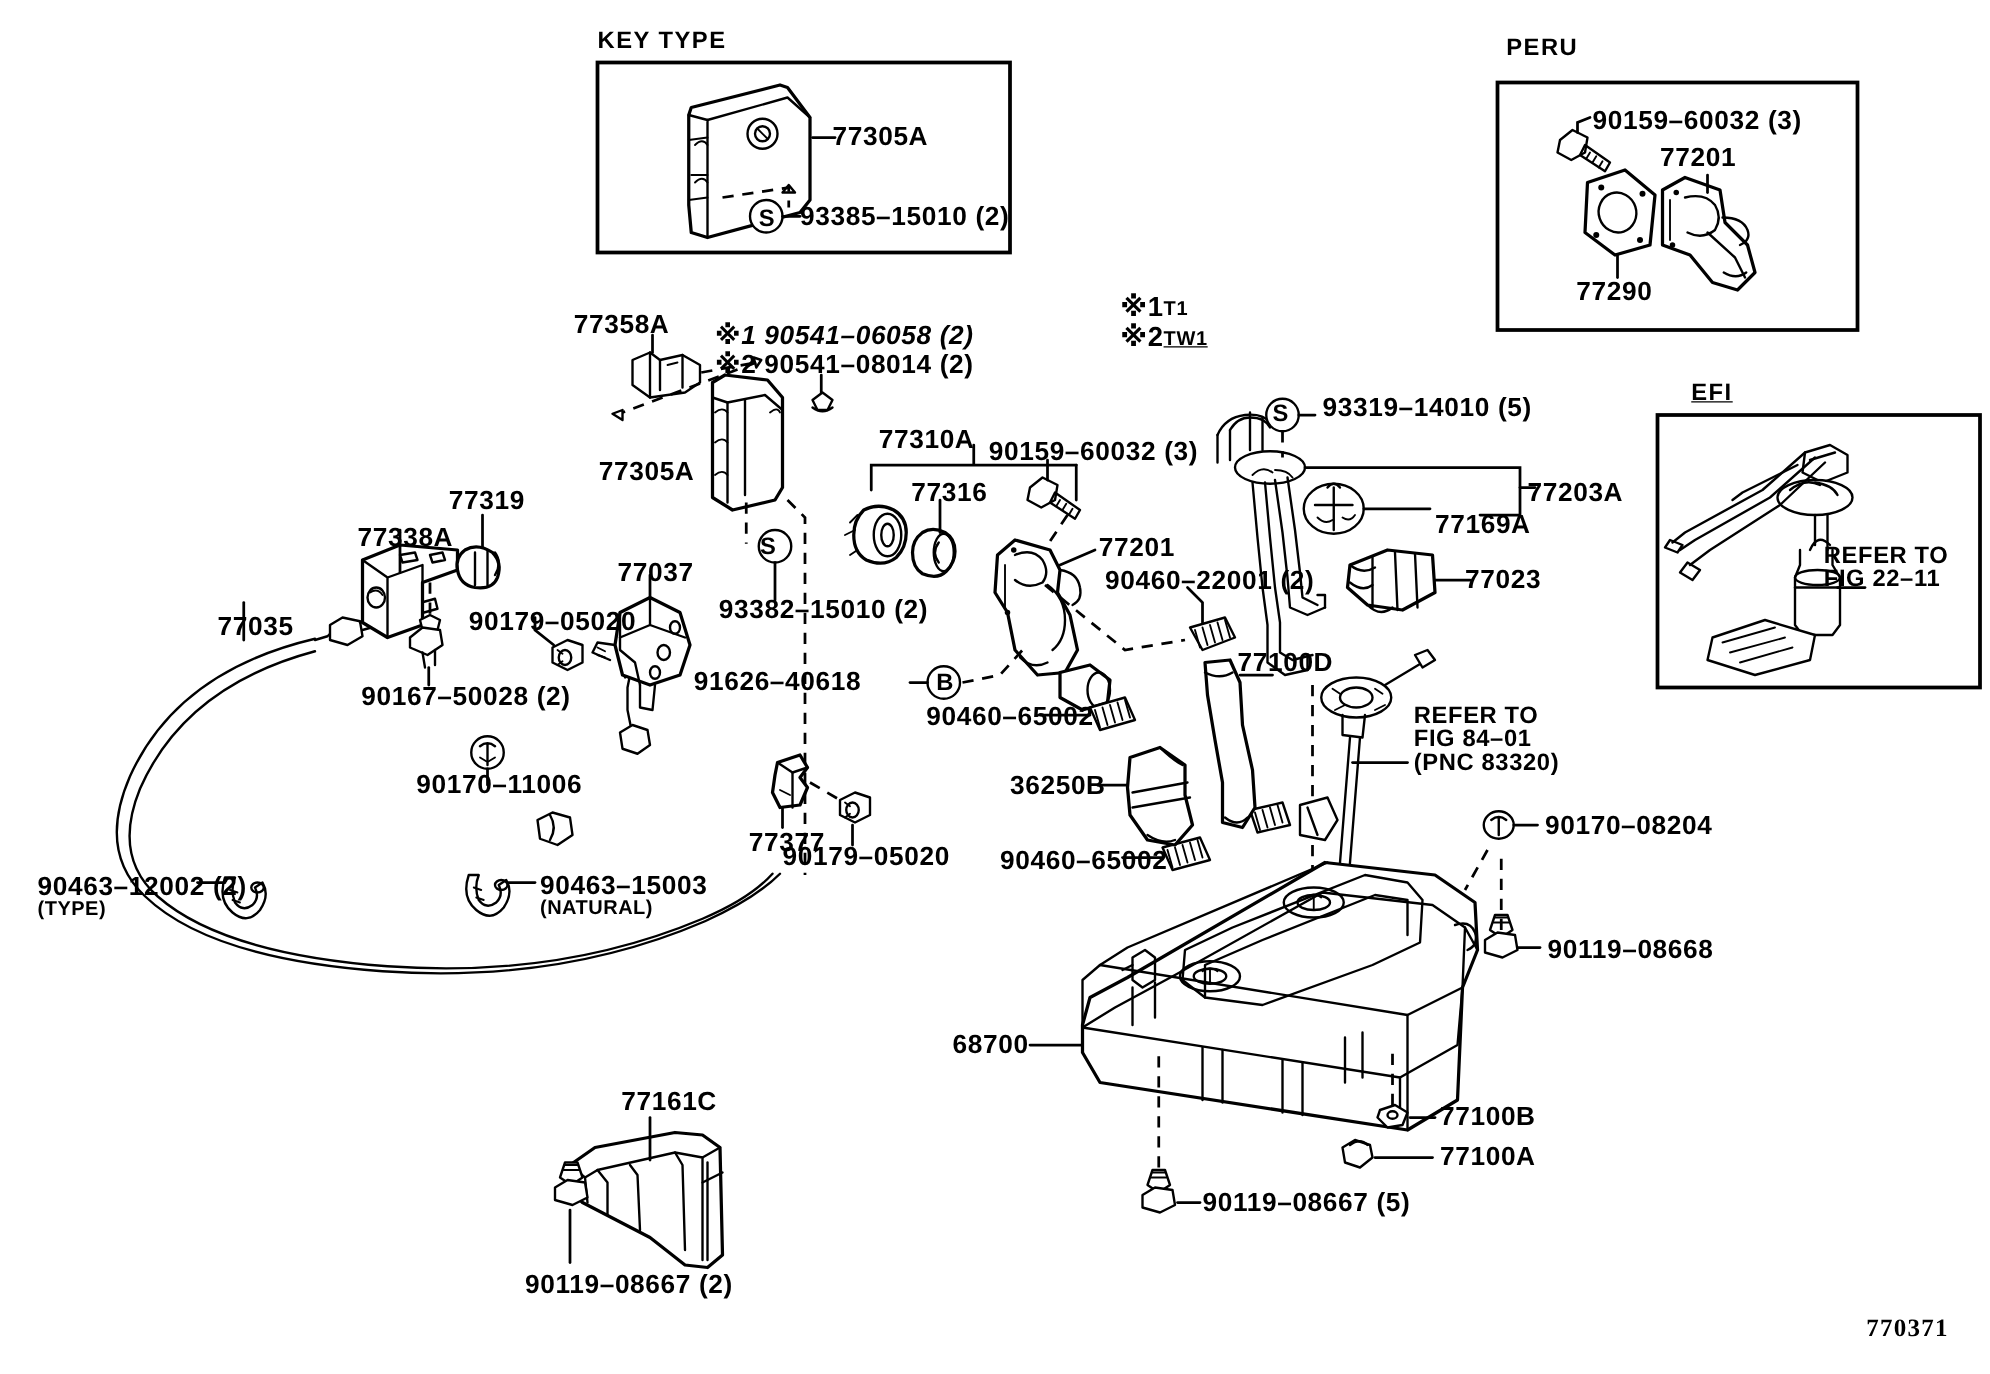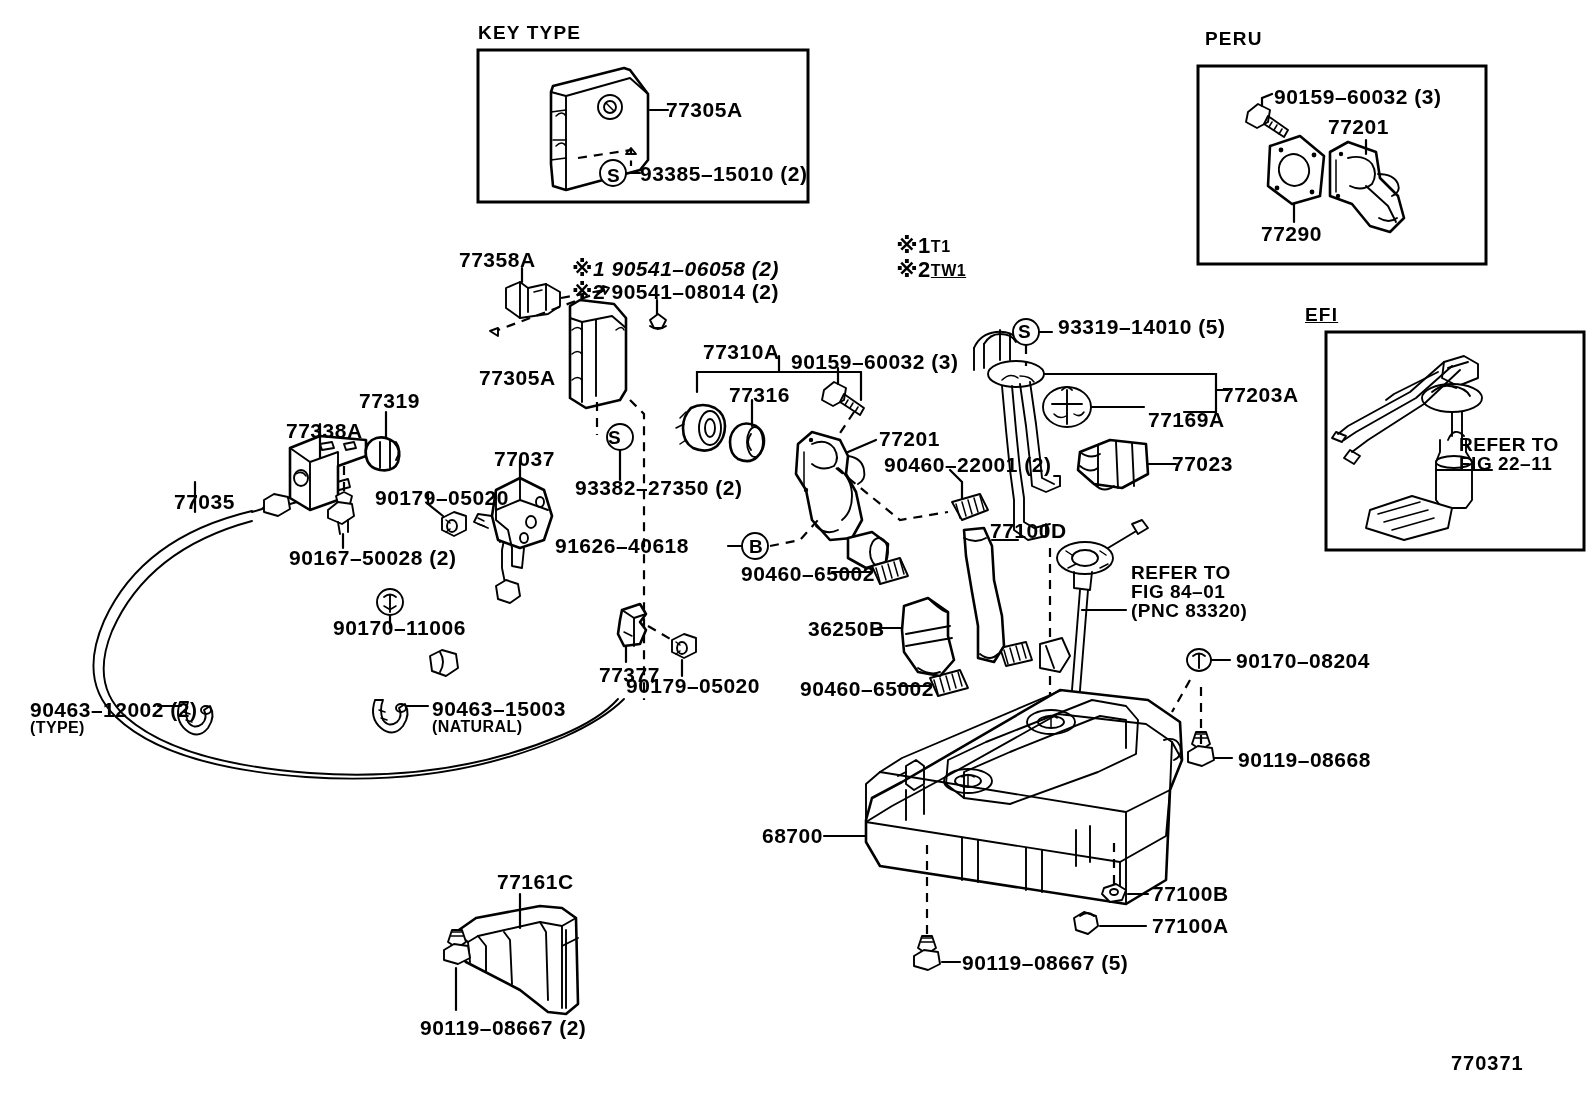--- a/index.html
+++ b/index.html
@@ -479,36 +479,36 @@
   <div class="lbl pn" style="left:666px;top:98px;">77305A</div>
   <div class="lbl pn" style="left:640px;top:162px;">93385–15010 (2)</div>
   <div class="lbl pn-sm" style="left:608px;top:427px;font-size:19px;">S</div>
   <div class="lbl pn-sm" style="left:607px;top:165px;font-size:19px;">S</div>
 
   <div class="lbl box-title" style="left:1205px;top:28px;">PERU</div>
   <div class="lbl pn" style="left:1274px;top:85px;">90159–60032 (3)</div>
   <div class="lbl pn" style="left:1328px;top:115px;">77201</div>
   <div class="lbl pn" style="left:1261px;top:222px;">77290</div>
 
-  <div class="lbl box-title" style="left:1305px;top:304px;text-decoration:underline;">EFI</div>
+  <div class="lbl box-title" style="left:1353px;top:304px;text-decoration:underline;">EFI</div>
   <div class="lbl refer" style="left:1459px;top:434px;">REFER TO</div>
   <div class="lbl refer" style="left:1459px;top:453px;">FIG 22–11</div>
 
   <div class="lbl note" style="left:872px;top:212px;">
     <span class="mk">※1</span><span class="sub">T1</span>
   </div>
   <div class="lbl note" style="left:872px;top:236px;">
     <span class="mk">※2</span><span class="sub uline">TW1</span>
   </div>
 
   <div class="lbl pn" style="left:459px;top:248px;">77358A</div>
   <div class="lbl pn" style="left:572px;top:257px;font-style:italic;"><span class="mk">※1</span> <span>90541–06058 (2)</span></div>
   <div class="lbl pn" style="left:572px;top:280px;"><span class="mk">※2</span> <span>90541–08014 (2)</span></div>
   <div class="lbl pn" style="left:479px;top:366px;">77305A</div>
-  <div class="lbl pn" style="left:575px;top:476px;">93382–27350 (2)</div>
+  <div class="lbl pn" style="left:575px;top:476px;">93382–15010 (2)</div>
 
   <div class="lbl pn" style="left:703px;top:340px;">77310A</div>
   <div class="lbl pn" style="left:729px;top:383px;">77316</div>
   <div class="lbl pn" style="left:791px;top:350px;">90159–60032 (3)</div>
 
   <div class="lbl pn" style="left:879px;top:427px;">77201</div>
   <div class="lbl pn" style="left:884px;top:453px;">90460–22001 (2)</div>
 
   <div class="lbl pn-sm" style="left:749px;top:536px;font-size:19px;">B</div>
   <div class="lbl pn" style="left:555px;top:534px;text-align:right;">91626–40618</div>
@@ -546,15 +546,15 @@
   <div class="lbl pn" style="left:1236px;top:649px;">90170–08204</div>
   <div class="lbl pn" style="left:1238px;top:748px;">90119–08668</div>
   <div class="lbl pn" style="left:762px;top:824px;">68700</div>
   <div class="lbl pn" style="left:1152px;top:882px;">77100B</div>
   <div class="lbl pn" style="left:1152px;top:914px;">77100A</div>
   <div class="lbl pn" style="left:962px;top:951px;">90119–08667 (5)</div>
 
   <div class="lbl pn" style="left:497px;top:870px;">77161C</div>
   <div class="lbl pn" style="left:420px;top:1016px;">90119–08667 (2)</div>
 
-  <div class="lbl figno" style="left:1451px;top:1052px;">770371</div>
+  <div class="lbl figno" style="left:1493px;top:1052px;font-family:Liberation Serif, serif;">770371</div>
 
 </div>
 
 </body></html>

